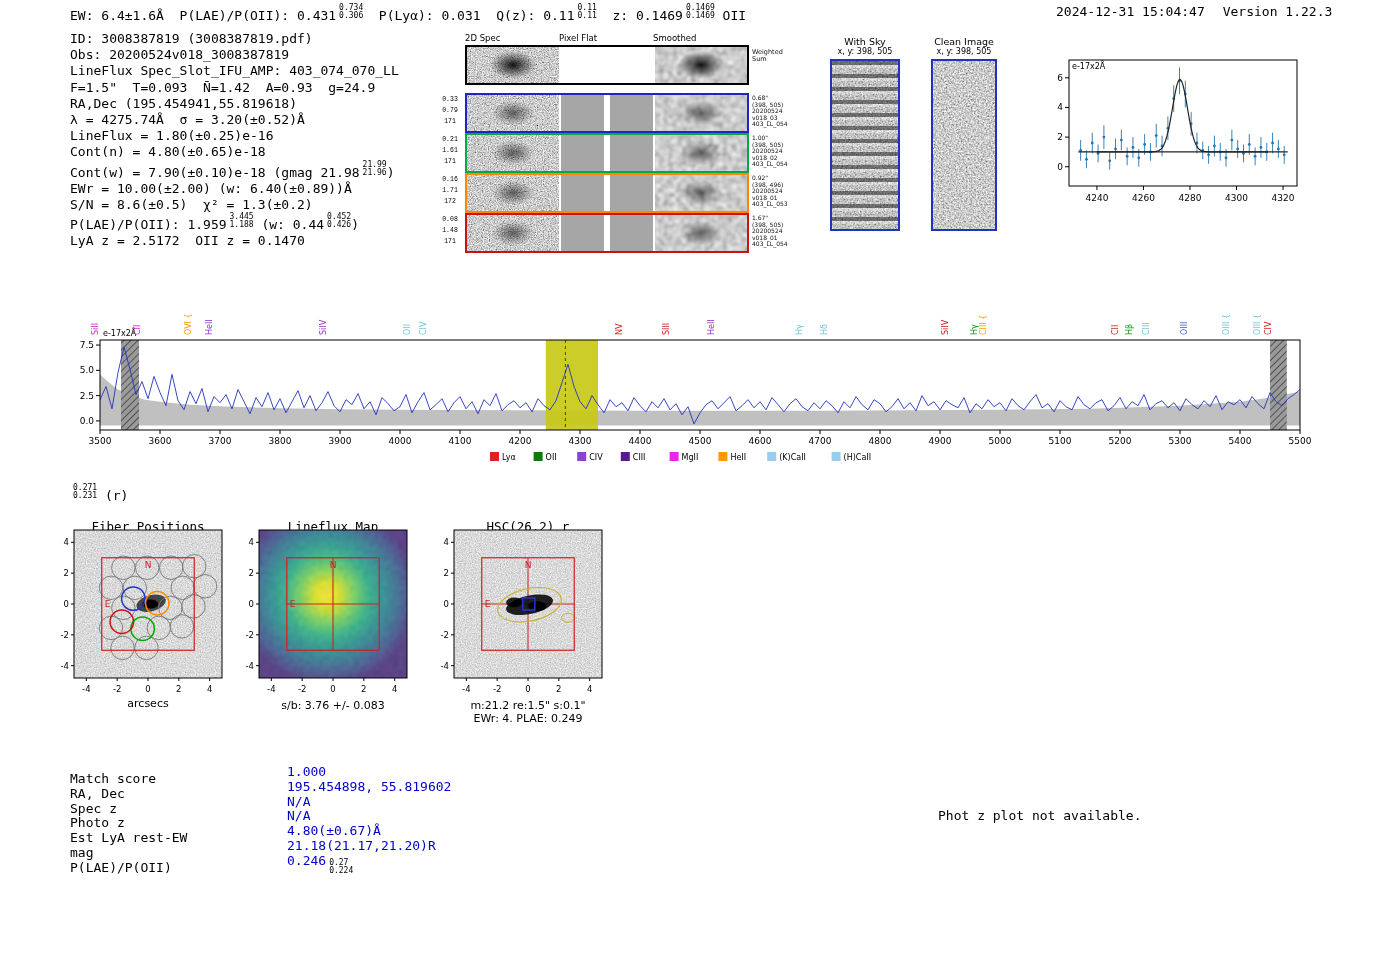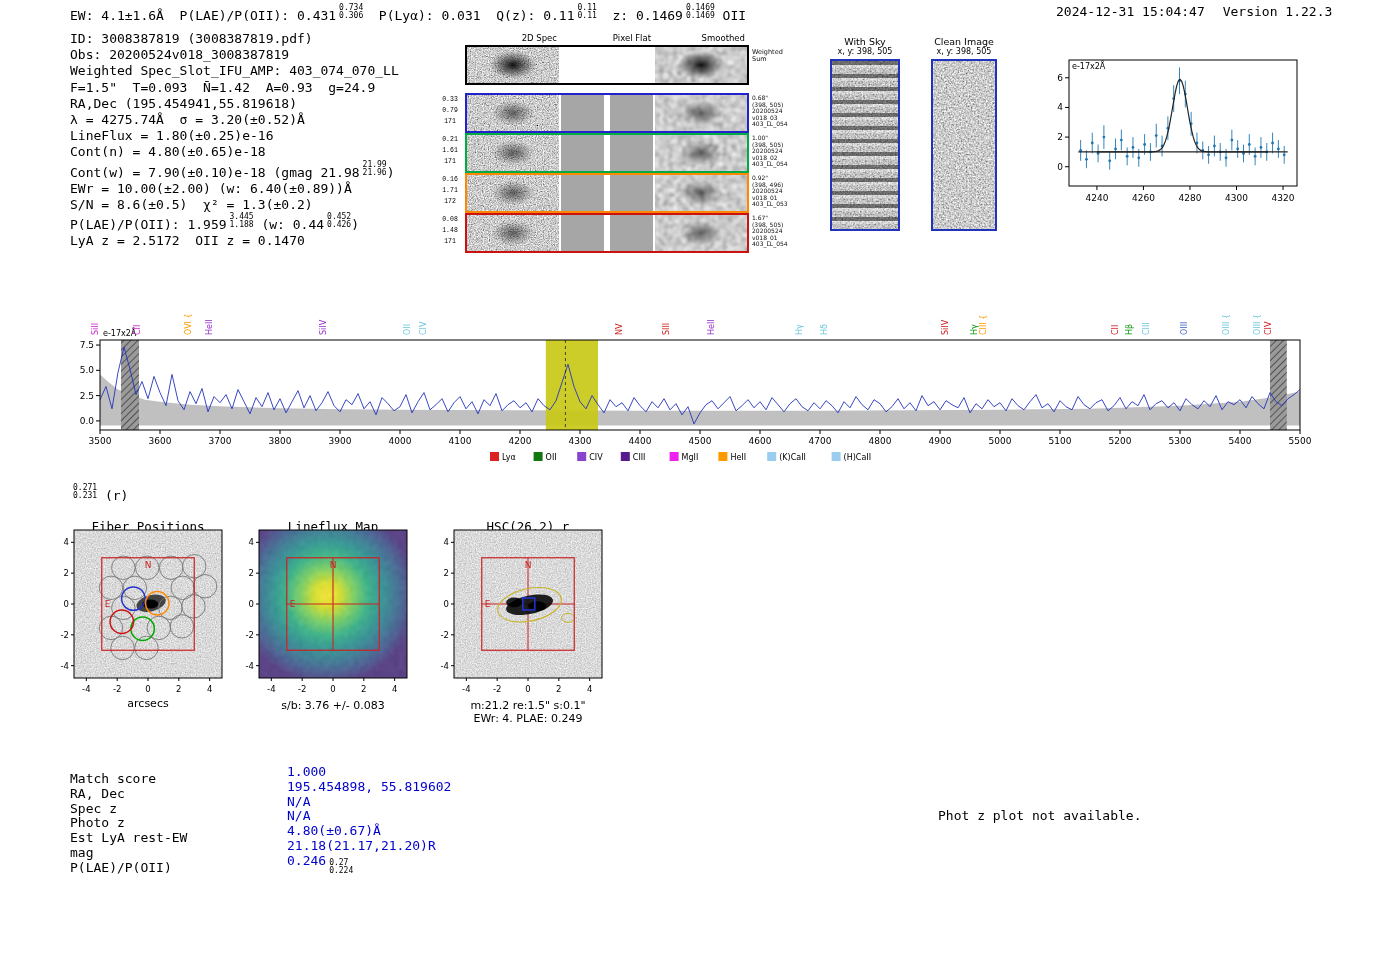--- a/index.html
+++ b/index.html
@@ -4,21 +4,21 @@
 <style>
   html,body{margin:0;padding:0;}
   body{width:1400px;height:953px;position:relative;background:#ffffff;
        font-family:"DejaVu Sans Mono",monospace;color:#000;overflow:hidden;}
   .abs{position:absolute;}
   .pre{white-space:pre;}
   .mono13{font-size:13px;line-height:16.2px;}
   .infoline{font-size:13px;line-height:16.2px;white-space:pre;}
   .frac{display:inline-block;vertical-align:2px;line-height:1;text-align:left;margin-left:3px;}
   .frac div{font-size:8px;line-height:8px;}
-  .colhead{position:absolute;top:0;width:92px;text-align:right;font-family:"DejaVu Sans",sans-serif;font-size:8.5px;}
+  .colhead{position:absolute;top:0;width:92px;text-align:left;font-family:"DejaVu Sans",sans-serif;font-size:8.5px;}
   .cutrow{position:absolute;left:0;display:flex;gap:2px;background:#fff;}
   .cell{width:92px;height:36px;position:relative;overflow:hidden;background:#bbb;}
   .cell svg{display:block;}
   .blob{position:absolute;inset:0;background:radial-gradient(ellipse 32% 48% at 50% 50%, rgba(0,0,0,0.55), rgba(0,0,0,0) 72%);}
   .blob.strong{background:radial-gradient(ellipse 34% 52% at 50% 50%, rgba(0,0,0,0.92), rgba(0,0,0,0) 75%);}
   .flat-gray{background:linear-gradient(to right,#a6a6a6 0 47%,#ffffff 47% 53%,#a6a6a6 53% 100%);}
   .flat-white{background:#ffffff;}
   .rowlabels{position:absolute;left:-27px;width:24px;text-align:center;font-family:Liberation Mono, monospace;font-size:6.5px;line-height:11px;}
   .rowann{position:absolute;left:287px;width:70px;font-family:"DejaVu Sans",sans-serif;font-size:6px;line-height:6.6px;color:#111;}
   .skytitle{font-family:"DejaVu Sans",sans-serif;font-size:9.5px;text-align:center;}
@@ -28,30 +28,30 @@
      rgba(15,15,15,0.50) 0 4px, rgba(235,235,235,0.30) 4px 7px, rgba(120,120,120,0.12) 7px 13px);}
   .cuttitle{position:absolute;width:206px;text-align:center;font-family:"DejaVu Sans Mono",monospace;font-size:12.5px;margin-top:8px;}
   .cutcaption{position:absolute;width:206px;text-align:center;font-family:"DejaVu Sans",sans-serif;font-size:11px;}
   .mt-row{display:flex;height:14.8px;font-size:13px;align-items:baseline;}
   .mt-label{width:217px;}
   .mt-value{color:#0000cc;position:relative;top:-7px;white-space:pre;}
 </style>
 </head>
 <body>
 
-<div class="abs pre mono13" style="left:70px;top:4px"><span>EW: 4.1±1.6Å  P(LAE)/P(OII): 0.431</span><span class="frac"><div>0.734</div><div>0.306</div></span><span>  P(Lyα): 0.031  Q(z): 0.11</span><span class="frac"><div>0.11</div><div>0.11</div></span><span>  z: 0.1469</span><span class="frac"><div>0.1469</div><div>0.1469</div></span><span> OII</span></div>
+<div class="abs pre mono13" style="left:70px;top:4px"><span>EW: 6.4±1.6Å  P(LAE)/P(OII): 0.431</span><span class="frac"><div>0.734</div><div>0.306</div></span><span>  P(Lyα): 0.031  Q(z): 0.11</span><span class="frac"><div>0.11</div><div>0.11</div></span><span>  z: 0.1469</span><span class="frac"><div>0.1469</div><div>0.1469</div></span><span> OII</span></div>
 
 <div class="abs mono13" style="left:1056px;top:4px">
   <span>2024-12-31 15:04:47</span><span style="margin-left:18px">Version 1.22.3</span>
 </div>
 
 <div class="abs" style="left:70px;top:31px">
     <div class="infoline"><span>ID: 3008387819 (3008387819.pdf)</span></div>
     <div class="infoline"><span>Obs: 20200524v018_3008387819</span></div>
-    <div class="infoline"><span>Weighted Spec_Slot_IFU_AMP: 403_074_070_LL</span></div>
+    <div class="infoline"><span>LineFlux Spec_Slot_IFU_AMP: 403_074_070_LL</span></div>
     <div class="infoline"><span>F=1.5"  T=0.093  N̄=1.42  A=0.93  g=24.9</span></div>
     <div class="infoline"><span>RA,Dec (195.454941,55.819618)</span></div>
     <div class="infoline"><span>λ = 4275.74Å  σ = 3.20(±0.52)Å</span></div>
     <div class="infoline"><span>LineFlux = 1.80(±0.25)e-16</span></div>
     <div class="infoline"><span>Cont(n) = 4.80(±0.65)e-18</span></div>
     <div class="infoline"><span>Cont(w) = 7.90(±0.10)e-18 (gmag 21.98</span><span class="frac"><div>21.99</div><div>21.96</div></span><span>)</span></div>
     <div class="infoline"><span>EWr = 10.00(±2.00) (w: 6.40(±0.89))Å</span></div>
     <div class="infoline"><span>S/N = 8.6(±0.5)  χ² = 1.3(±0.2)</span></div>
     <div class="infoline"><span>P(LAE)/P(OII): 1.959</span><span class="frac"><div>3.445</div><div>1.188</div></span><span> (w: 0.44</span><span class="frac"><div>0.452</div><div>0.426</div></span><span>)</span></div>
     <div class="infoline"><span>LyA z = 2.5172  OII z = 0.1470</span></div>

